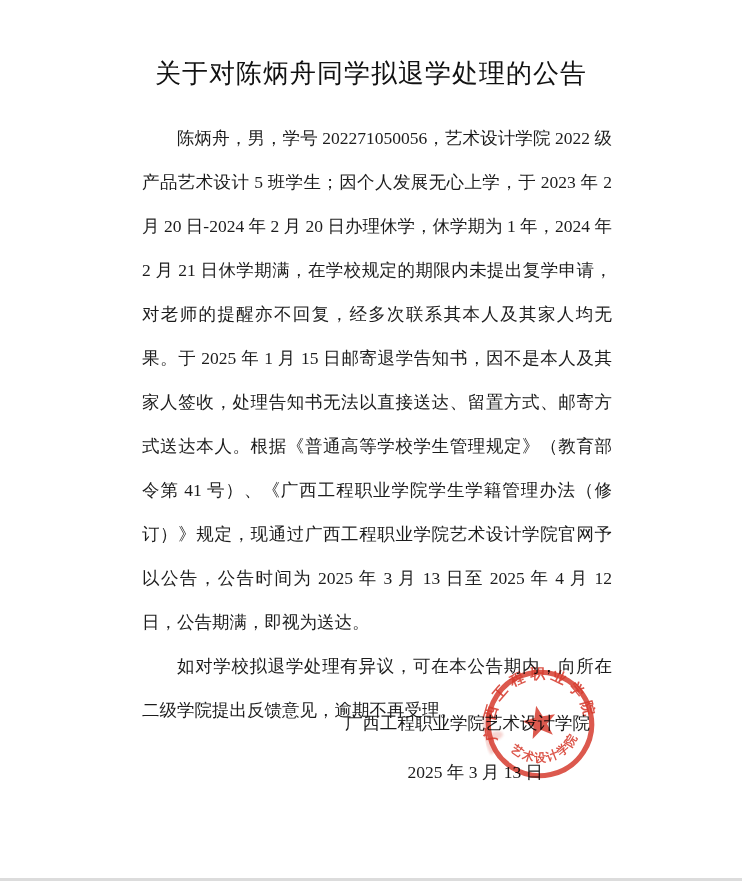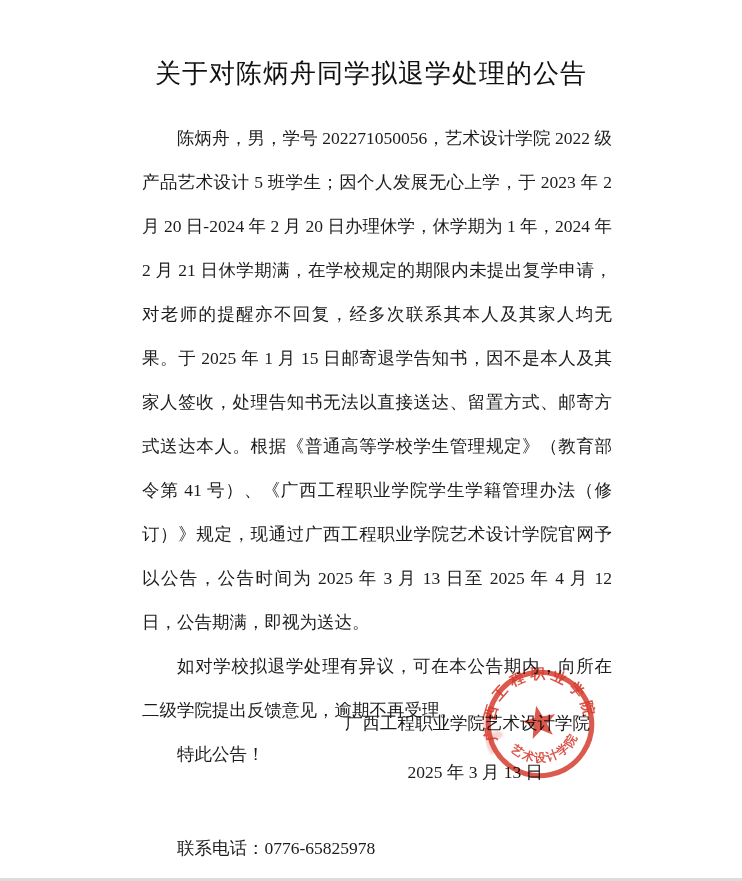--- a/index.html
+++ b/index.html
@@ -69,22 +69,20 @@
 </head>
 <body>
 
 <div class="page">
 
   <h1 class="doc-title">关于对陈炳舟同学拟退学处理的公告</h1>
 
   <div class="doc-body">
     <p>陈炳舟，男，学号 202271050056，艺术设计学院 2022 级产品艺术设计 5 班学生；因个人发展无心上学，于 2023 年 2 月 20 日-2024 年 2 月 20 日办理休学，休学期为 1 年，2024 年 2 月 21 日休学期满，在学校规定的期限内未提出复学申请，对老师的提醒亦不回复，经多次联系其本人及其家人均无果。于 2025 年 1 月 15 日邮寄退学告知书，因不是本人及其家人签收，处理告知书无法以直接送达、留置方式、邮寄方式送达本人。根据《普通高等学校学生管理规定》（教育部令第 41 号）、《广西工程职业学院学生学籍管理办法（修订）》规定，现通过广西工程职业学院艺术设计学院官网予以公告，公告时间为 2025 年 3 月 13 日至 2025 年 4 月 12 日，公告期满，即视为送达。</p>
     <p>如对学校拟退学处理有异议，可在本公告期内，向所在二级学院提出反馈意见，逾期不再受理。</p>
-    <p>特此公告！</p>
-    <p class="contact-line">联系电话：0776-65825978</p>
   </div>
 
   <div class="sign-block">
     <div class="sign-org">广西工程职业学院艺术设计学院</div>
     <div class="sign-date">2025 年 3 月 13 日</div>
   </div>
 
   <div class="stamp">
     <svg width="124" height="124" viewBox="0 0 120 120">
       <defs>

